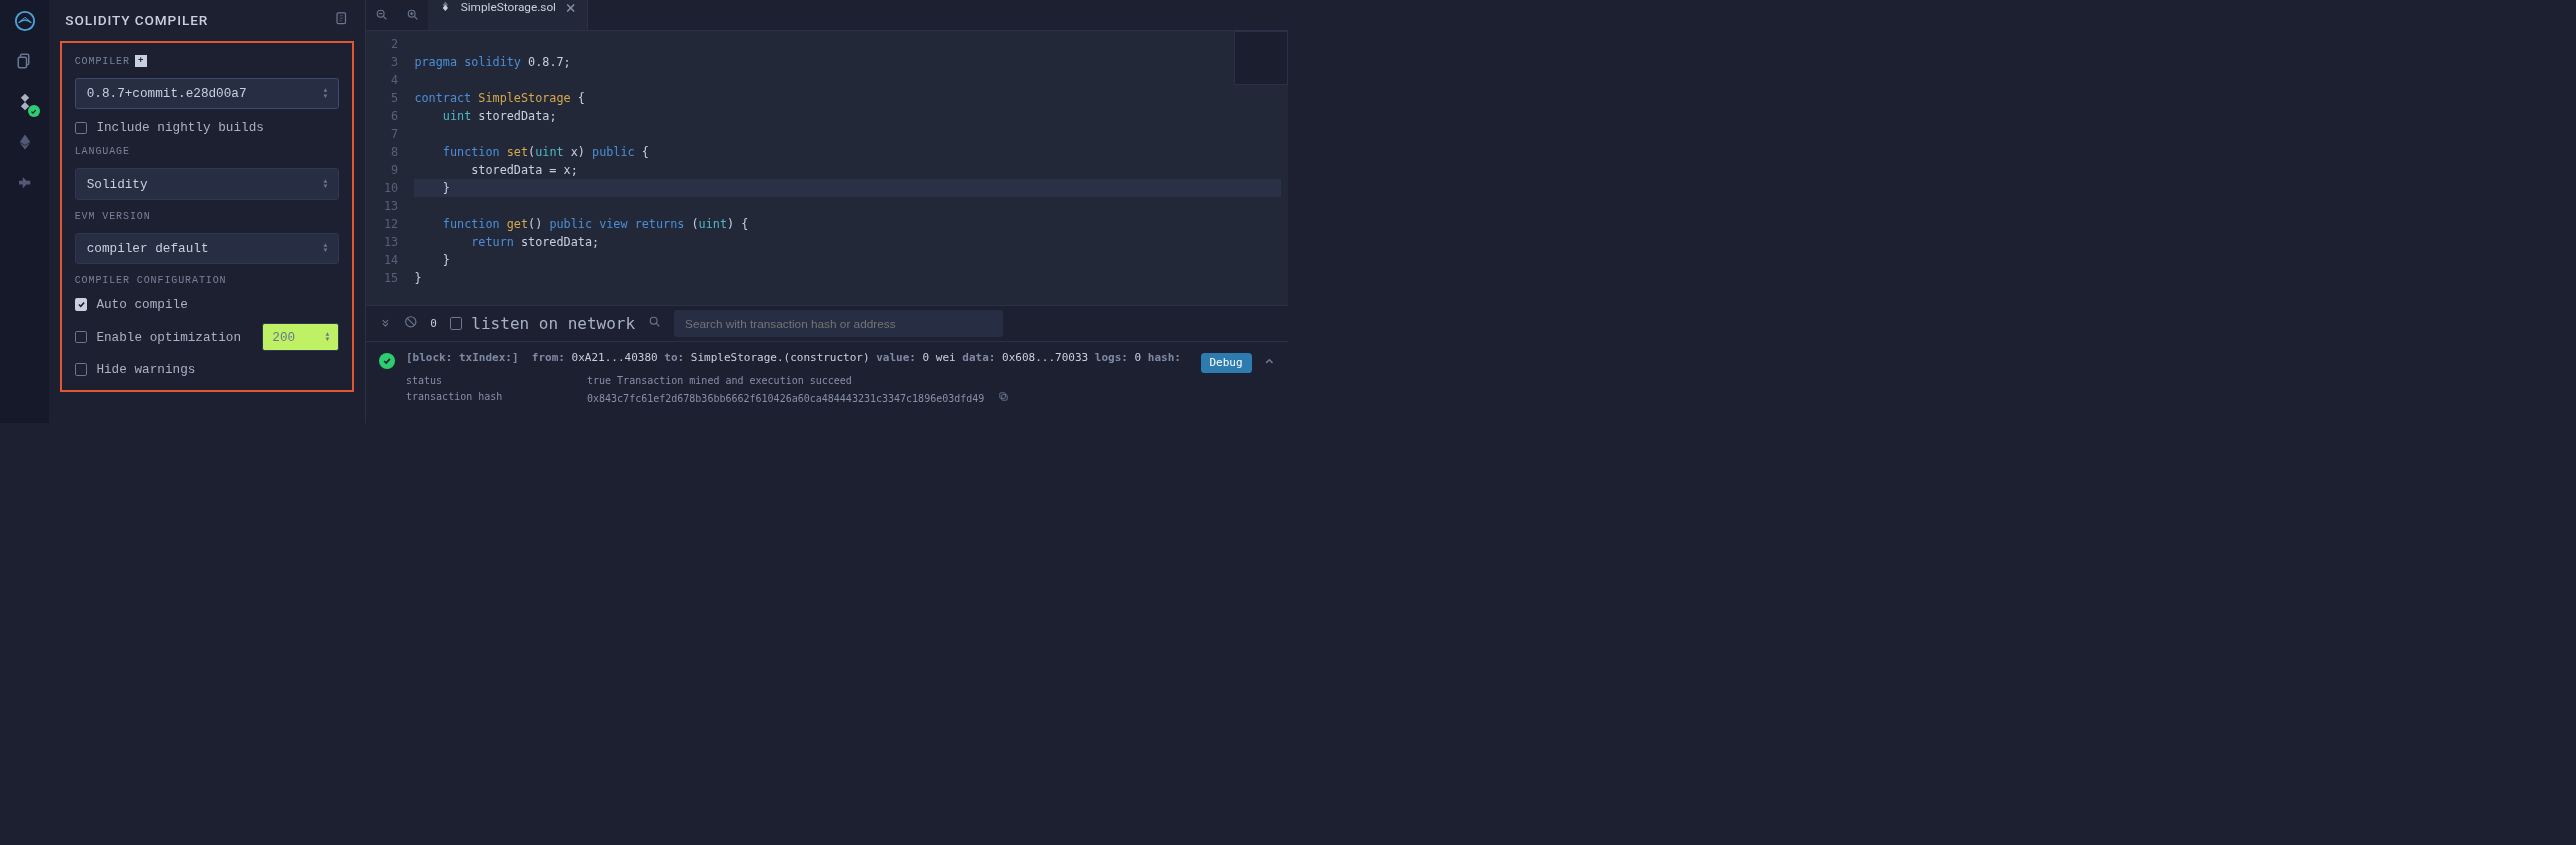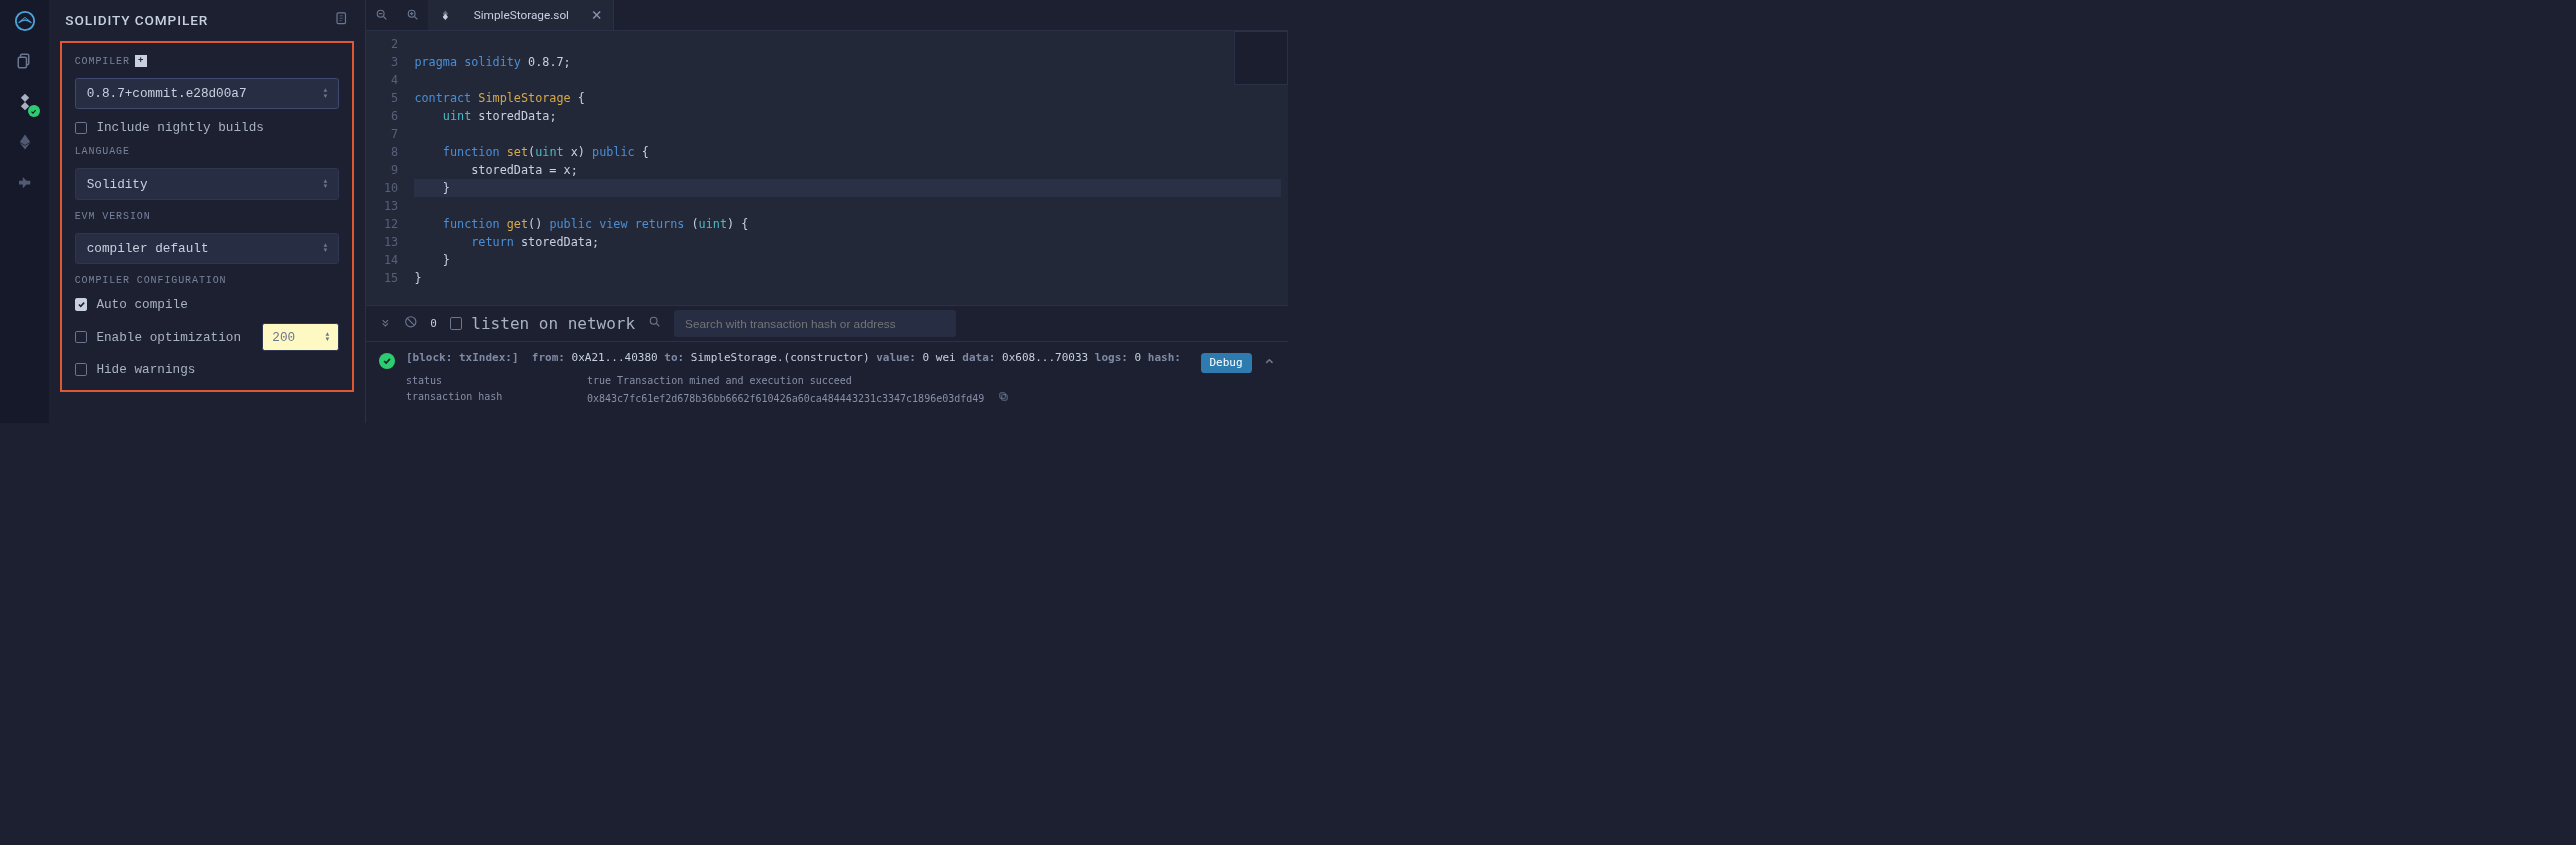--- a/index.html
+++ b/index.html
@@ -82,21 +82,21 @@
     }
     .checkbox {
       width: 12.7px; height: 12.7px; border: 0.9px solid #6b7691;
       border-radius: 1.8px; cursor: pointer;
       display: flex; align-items: center; justify-content: center;
     }
     .checkbox.checked { background: #c8d0e0; border-color: #c8d0e0; }
     .checkbox.checked svg { width: 9px; height: 9px; }
     .row-spread { display: flex; justify-content: space-between; align-items: center; }
     .num-input {
-      background: #fef9c3; border: 0.9px solid #2f3650; border-radius: 2.7px;
+      background: #bef264; border: 0.9px solid #2f3650; border-radius: 2.7px;
       padding: 5.4px 9px; width: 77px; color: #6b7691; font-size: 12.7px;
       display: flex; justify-content: space-between; align-items: center;
     }
     .compile-btn {
       margin: 0 16.3px;
       background: #2e7bb0; color: #fff;
       border-radius: 3.6px; padding: 11px;
       display: flex; align-items: center; justify-content: center; gap: 7.2px;
       font-size: 13.6px; cursor: pointer;
     }
@@ -108,21 +108,21 @@
     .tab-bar {
       display: flex; align-items: center;
       background: #1c2030; border-bottom: 0.9px solid #2a3045;
       height: 31px;
     }
     .tab-bar .zoom-btn {
       width: 31px; display: flex; align-items: center; justify-content: center;
       color: #6b7691; cursor: pointer; height: 100%;
     }
     .tab {
-      display: flex; align-items: center; gap: 22px;
+      display: flex; align-items: flex-start; gap: 9px;
       padding: 0 11px; height: 100%;
       color: #c8d0e0; font-size: 11.8px;
       border-right: 0.9px solid #2a3045;
       background: #232839;
     }
     .code-wrap {
       flex: 1; display: flex; overflow: hidden; position: relative;
     }
     .gutter {
       background: #232839; color: #56607a;
@@ -154,21 +154,21 @@
       font-size: 11px; color: #9aa3bb;
       display: flex; flex-direction: column;
     }
     .term-bar {
       height: 36px; display: flex; align-items: center; gap: 12.7px;
       padding: 0 12.7px; border-bottom: 0.9px solid #2a3045;
     }
     .term-bar .search-input {
       background: #272d42; border: none; border-radius: 2.7px;
       padding: 6.3px 11px; color: #c8d0e0; font-size: 11.8px;
-      width: 282px;
+      width: 329px;
     }
     .term-log {
       flex: 1; padding: 9px 12.7px; overflow: hidden;
       display: flex; align-items: flex-start; gap: 11px;
     }
     .log-body { flex: 1; }
     .log-line { color: #c8d0e0; }
     .log-line .lbl { color: #7e89a4; font-weight: bold; }
     .log-details { margin-top: 11px; display: grid; grid-template-columns: 181px 1fr; row-gap: 5.4px; color: #888fa8; font-size: 10px; }
     .check-circle {

